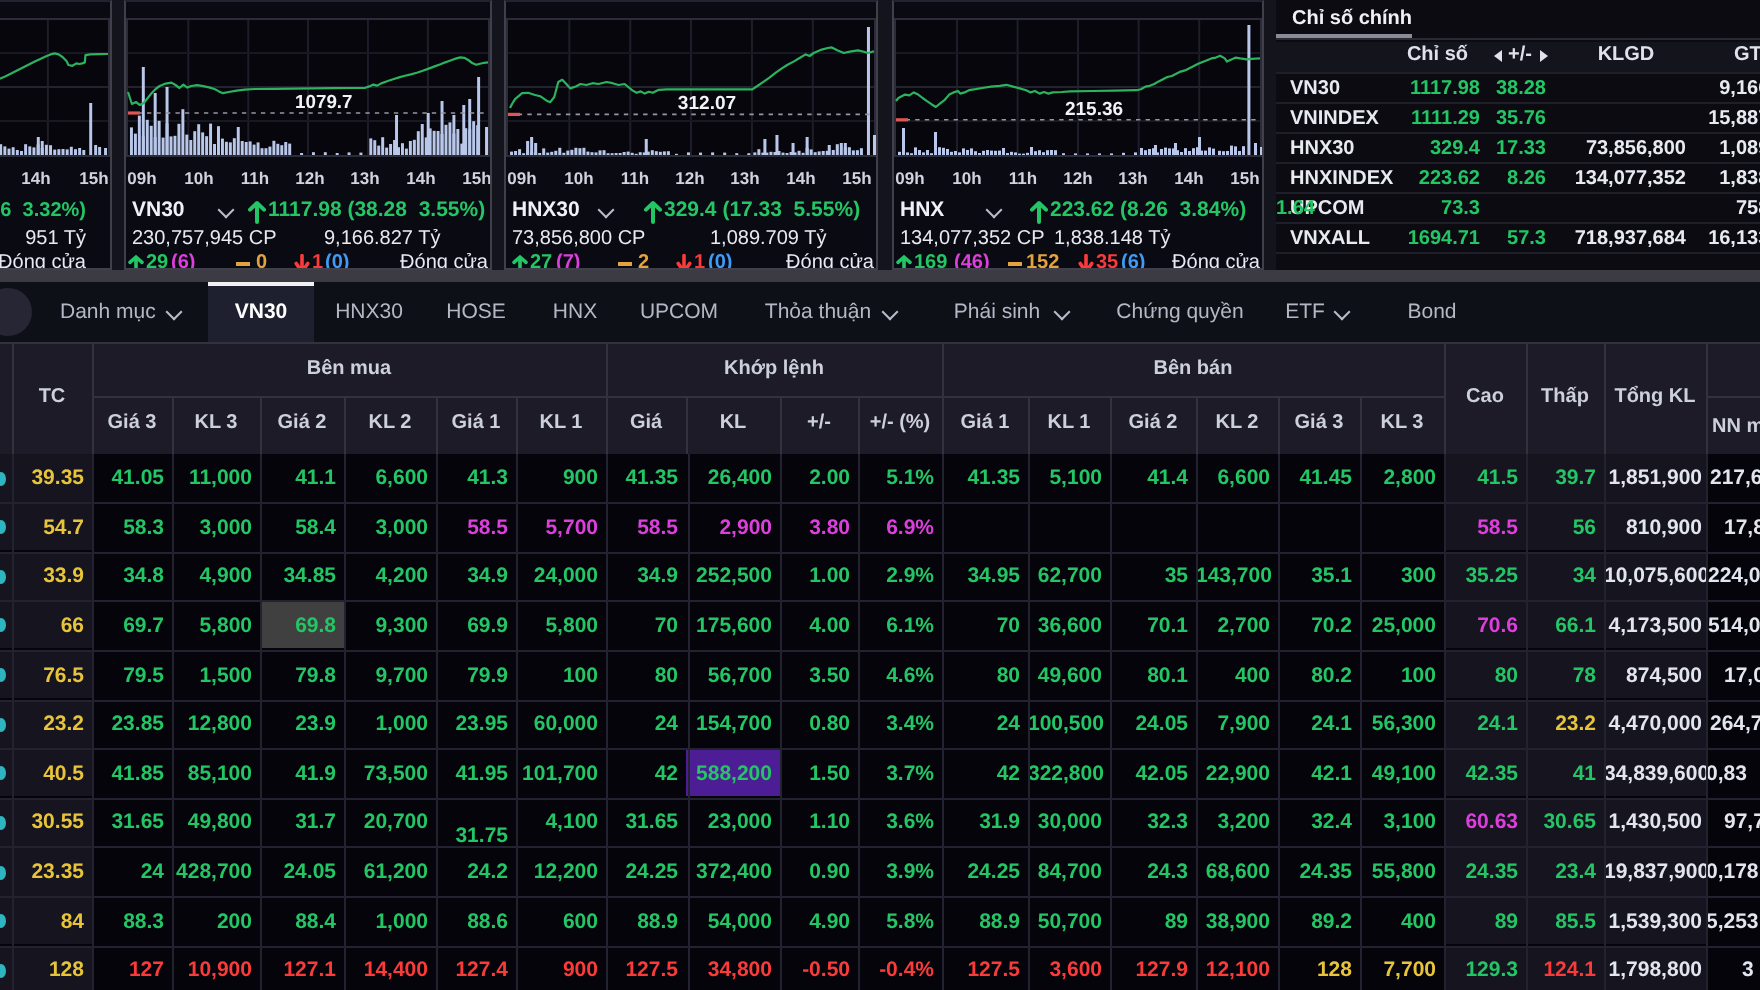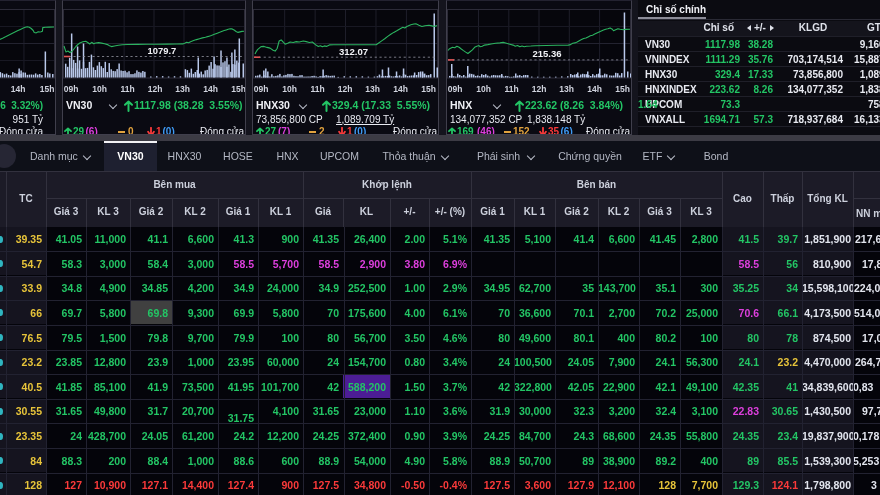--- a/index.html
+++ b/index.html
@@ -162,20 +162,24 @@
       <div style="position:absolute;top:83px;left:136.5px;width:22px;text-align:center;font-size:8.5px;font-weight:bold;color:#d0d3de">14h</div>
       <div style="position:absolute;top:83px;left:164.5px;width:22px;text-align:center;font-size:8.5px;font-weight:bold;color:#d0d3de">15h</div>
       <div style="position:absolute;top:98px;left:0;width:100%;height:13px;font-size:10.5px;font-weight:bold;color:#f0f1f6">
         <span style="position:absolute;left:3px;color:#f0f1f6;">VN30</span>
         <span style="position:absolute;left:47px;top:3px;width:6px;height:6px;border-right:1.6px solid #b9bdc9;border-bottom:1.6px solid #b9bdc9;transform:rotate(45deg)"></span>
         <svg style="position:absolute;left:61px;top:1px" width="9" height="11.5" viewBox="0 0 9 11.5">
           <path d="M4.5 11.0 L4.5 2 M1 4.8 L4.5 1.5 L8 4.8" stroke="#23c565" stroke-width="2.0" fill="none" stroke-linecap="round" stroke-linejoin="round"></path>
         </svg>
         <span style="position:absolute;left:71px;color:#23c565;">1117.98 (38.28&nbsp; 3.55%)</span>
       </div>
+      <div style="position:absolute;top:112.5px;left:0;width:100%;height:12px;font-size:10px;color:#e8eaf1">
+        <span style="position:absolute;left:3px;color:#e8eaf1;">230,757,945 CP</span>
+        <span style="position:absolute;left:99px;color:#e8eaf1;">9,166.827 Tỷ</span>
+      </div>
       <div style="position:absolute;top:124.5px;left:0;width:100%;height:12px;font-size:10px;font-weight:bold;color:#e8eaf1">
         <svg style="position:absolute;left:1px;top:1px" width="8" height="10" viewBox="0 0 8 10">
           <path d="M4.0 9.5 L4.0 2 M1 4.2 L4.0 1.5 L7 4.2" stroke="#23c565" stroke-width="1.8" fill="none" stroke-linecap="round" stroke-linejoin="round"></path>
         </svg>
         <span style="position:absolute;left:10px;color:#23c565;">29</span>
         <span style="position:absolute;left:22.5px;color:#dd3fdd;">(6)</span>
         <span style="position:absolute;left:55px;top:5px;width:7px;height:2.4px;background:#e2a33e"></span>
         <span style="position:absolute;left:65px;color:#e2a33e;">0</span>
         <svg style="position:absolute;left:84px;top:1px" width="8" height="10" viewBox="0 0 8 10">
           <path d="M4.0 0.8 L4.0 8.2 M1.1 4.7 L4.0 9.0 L6.9 4.7" stroke="#fb3a3a" stroke-width="1.8" fill="none" stroke-linecap="round" stroke-linejoin="round"></path>
@@ -297,21 +301,21 @@
       <div style="position:absolute;top:98px;left:0;width:100%;height:13px;font-size:10.5px;font-weight:bold;color:#f0f1f6">
         <span style="position:absolute;left:3px;color:#f0f1f6;">HNX30</span>
         <span style="position:absolute;left:47px;top:3px;width:6px;height:6px;border-right:1.6px solid #b9bdc9;border-bottom:1.6px solid #b9bdc9;transform:rotate(45deg)"></span>
         <svg style="position:absolute;left:69px;top:1px" width="9" height="11.5" viewBox="0 0 9 11.5">
           <path d="M4.5 11.0 L4.5 2 M1 4.8 L4.5 1.5 L8 4.8" stroke="#23c565" stroke-width="2.0" fill="none" stroke-linecap="round" stroke-linejoin="round"></path>
         </svg>
         <span style="position:absolute;left:79px;color:#23c565;">329.4 (17.33&nbsp; 5.55%)</span>
       </div>
       <div style="position:absolute;top:112.5px;left:0;width:100%;height:12px;font-size:10px;color:#e8eaf1">
         <span style="position:absolute;left:3px;color:#e8eaf1;">73,856,800 CP</span>
-        <span style="position:absolute;left:83px;color:#e8eaf1;text-decoration:underline;">1,089.709 Tỷ</span>
+        <span style="position:absolute;left:102px;color:#e8eaf1;">1,089.709 Tỷ</span>
       </div>
       <div style="position:absolute;top:124.5px;left:0;width:100%;height:12px;font-size:10px;font-weight:bold;color:#e8eaf1">
         <svg style="position:absolute;left:3px;top:1px" width="8" height="10" viewBox="0 0 8 10">
           <path d="M4.0 9.5 L4.0 2 M1 4.2 L4.0 1.5 L7 4.2" stroke="#23c565" stroke-width="1.8" fill="none" stroke-linecap="round" stroke-linejoin="round"></path>
         </svg>
         <span style="position:absolute;left:12px;color:#23c565;">27</span>
         <span style="position:absolute;left:25px;color:#dd3fdd;">(7)</span>
         <span style="position:absolute;left:56px;top:5px;width:7px;height:2.4px;background:#e2a33e"></span>
         <span style="position:absolute;left:66px;color:#e2a33e;">2</span>
         <svg style="position:absolute;left:85px;top:1px" width="8" height="10" viewBox="0 0 8 10">
@@ -471,21 +475,20 @@
       <div style="position:absolute;left:0;top:36px;width:260px;height:15px;font-size:10px;font-weight:bold;border-top:1px solid #1f1f29">
         <span style="position:absolute;left:7px;top:1.5px;color:#e8eaf1">VN30</span>
         <span style="position:absolute;left:0;width:102px;text-align:right;top:1.5px;color:#23c565">1117.98</span>
         <span style="position:absolute;left:0;width:135px;text-align:right;top:1.5px;color:#23c565">38.28</span>
         <span style="position:absolute;left:0;width:255px;text-align:right;top:1.5px;color:#e8eaf1">9,166.8</span>
       </div>
       <div style="position:absolute;left:0;top:51px;width:260px;height:15px;font-size:10px;font-weight:bold;border-top:1px solid #1f1f29">
         <span style="position:absolute;left:7px;top:1.5px;color:#e8eaf1">VNINDEX</span>
         <span style="position:absolute;left:0;width:102px;text-align:right;top:1.5px;color:#23c565">1111.29</span>
         <span style="position:absolute;left:0;width:135px;text-align:right;top:1.5px;color:#23c565">35.76</span>
-        <span style="position:absolute;left:0;width:205px;text-align:right;top:1.5px;color:#e8eaf1">703,174,514</span>
         <span style="position:absolute;left:0;width:255px;text-align:right;top:1.5px;color:#e8eaf1">15,887.6</span>
       </div>
       <div style="position:absolute;left:0;top:66px;width:260px;height:15px;font-size:10px;font-weight:bold;border-top:1px solid #1f1f29">
         <span style="position:absolute;left:7px;top:1.5px;color:#e8eaf1">HNX30</span>
         <span style="position:absolute;left:0;width:102px;text-align:right;top:1.5px;color:#23c565">329.4</span>
         <span style="position:absolute;left:0;width:135px;text-align:right;top:1.5px;color:#23c565">17.33</span>
         <span style="position:absolute;left:0;width:205px;text-align:right;top:1.5px;color:#e8eaf1">73,856,800</span>
         <span style="position:absolute;left:0;width:255px;text-align:right;top:1.5px;color:#e8eaf1">1,089.7</span>
       </div>
       <div style="position:absolute;left:0;top:81px;width:260px;height:15px;font-size:10px;font-weight:bold;border-top:1px solid #1f1f29">
@@ -641,21 +644,21 @@
       <div style="position:absolute;left:390px;top:49.2px;width:39px;height:23.6px;background:#04040a;color:#23c565;text-align:right;line-height:23.6px;box-sizing:border-box;padding-top:1px;padding-right:4px">1.00</div>
       <div style="position:absolute;left:429px;top:49.2px;width:42px;height:23.6px;background:#04040a;color:#23c565;text-align:right;line-height:23.6px;box-sizing:border-box;padding-top:1px;padding-right:4px">2.9%</div>
       <div style="position:absolute;left:471px;top:49.2px;width:43px;height:23.6px;background:#04040a;color:#23c565;text-align:right;line-height:23.6px;box-sizing:border-box;padding-top:1px;padding-right:4px">34.95</div>
       <div style="position:absolute;left:514px;top:49.2px;width:41px;height:23.6px;background:#04040a;color:#23c565;text-align:right;line-height:23.6px;box-sizing:border-box;padding-top:1px;padding-right:4px">62,700</div>
       <div style="position:absolute;left:555px;top:49.2px;width:43px;height:23.6px;background:#04040a;color:#23c565;text-align:right;line-height:23.6px;box-sizing:border-box;padding-top:1px;padding-right:4px">35</div>
       <div style="position:absolute;left:598px;top:49.2px;width:41px;height:23.6px;background:#04040a;color:#23c565;text-align:right;line-height:23.6px;box-sizing:border-box;padding-top:1px;padding-right:4px">143,700</div>
       <div style="position:absolute;left:639px;top:49.2px;width:41px;height:23.6px;background:#04040a;color:#23c565;text-align:right;line-height:23.6px;box-sizing:border-box;padding-top:1px;padding-right:4px">35.1</div>
       <div style="position:absolute;left:680px;top:49.2px;width:42px;height:23.6px;background:#04040a;color:#23c565;text-align:right;line-height:23.6px;box-sizing:border-box;padding-top:1px;padding-right:4px">300</div>
       <div style="position:absolute;left:722px;top:49.2px;width:41px;height:23.6px;background:#15141f;color:#23c565;text-align:right;line-height:23.6px;box-sizing:border-box;padding-top:1px;padding-right:4px">35.25</div>
       <div style="position:absolute;left:763px;top:49.2px;width:39px;height:23.6px;background:#15141f;color:#23c565;text-align:right;line-height:23.6px;box-sizing:border-box;padding-top:1px;padding-right:4px">34</div>
-      <div style="position:absolute;left:802px;top:49.2px;width:51px;height:23.6px;background:#15141f;color:#e2e5ee;text-align:right;line-height:23.6px;box-sizing:border-box;padding-top:1px;padding-right:2px">15,598,100</div>
+      <div style="position:absolute;left:802px;top:49.2px;width:51px;height:23.6px;background:#15141f;color:#e2e5ee;text-align:right;line-height:23.6px;box-sizing:border-box;padding-top:1px;padding-right:2px">10,075,600</div>
       <div style="position:absolute;left:853px;top:49.2px;width:27px;height:23.6px;background:#04040a;color:#e2e5ee;line-height:23.6px;padding-top:1px;padding-left:1px;box-sizing:border-box;overflow:hidden;white-space:nowrap">224,0</div>
       <div style="position:absolute;left:0;top:73.9px;width:6px;height:23.6px;background:#15141f"></div>
       <div style="position:absolute;left:-2.5px;top:82.4px;width:5px;height:7px;border-radius:50%;background:#2fb5c0"></div>
       <div style="position:absolute;left:6px;top:73.9px;width:40px;height:23.6px;background:#15141f;color:#e7c43a;text-align:right;line-height:23.6px;box-sizing:border-box;padding-top:1px;padding-right:4px">66</div>
       <div style="position:absolute;left:46px;top:73.9px;width:40px;height:23.6px;background:#04040a;color:#23c565;text-align:right;line-height:23.6px;box-sizing:border-box;padding-top:1px;padding-right:4px">69.7</div>
       <div style="position:absolute;left:86px;top:73.9px;width:44px;height:23.6px;background:#04040a;color:#23c565;text-align:right;line-height:23.6px;box-sizing:border-box;padding-top:1px;padding-right:4px">5,800</div>
       <div style="position:absolute;left:130px;top:73.9px;width:42px;height:23.6px;background:#404040;color:#23c565;text-align:right;line-height:23.6px;box-sizing:border-box;padding-top:1px;padding-right:4px">69.8</div>
       <div style="position:absolute;left:172px;top:73.9px;width:46px;height:23.6px;background:#04040a;color:#23c565;text-align:right;line-height:23.6px;box-sizing:border-box;padding-top:1px;padding-right:4px">9,300</div>
       <div style="position:absolute;left:218px;top:73.9px;width:40px;height:23.6px;background:#04040a;color:#23c565;text-align:right;line-height:23.6px;box-sizing:border-box;padding-top:1px;padding-right:4px">69.9</div>
       <div style="position:absolute;left:258px;top:73.9px;width:45px;height:23.6px;background:#04040a;color:#23c565;text-align:right;line-height:23.6px;box-sizing:border-box;padding-top:1px;padding-right:4px">5,800</div>
@@ -754,21 +757,21 @@
       <div style="position:absolute;left:303px;top:172.3px;width:40px;height:23.6px;background:#04040a;color:#23c565;text-align:right;line-height:23.6px;box-sizing:border-box;padding-top:1px;padding-right:4px">31.65</div>
       <div style="position:absolute;left:343px;top:172.3px;width:47px;height:23.6px;background:#04040a;color:#23c565;text-align:right;line-height:23.6px;box-sizing:border-box;padding-top:1px;padding-right:4px">23,000</div>
       <div style="position:absolute;left:390px;top:172.3px;width:39px;height:23.6px;background:#04040a;color:#23c565;text-align:right;line-height:23.6px;box-sizing:border-box;padding-top:1px;padding-right:4px">1.10</div>
       <div style="position:absolute;left:429px;top:172.3px;width:42px;height:23.6px;background:#04040a;color:#23c565;text-align:right;line-height:23.6px;box-sizing:border-box;padding-top:1px;padding-right:4px">3.6%</div>
       <div style="position:absolute;left:471px;top:172.3px;width:43px;height:23.6px;background:#04040a;color:#23c565;text-align:right;line-height:23.6px;box-sizing:border-box;padding-top:1px;padding-right:4px">31.9</div>
       <div style="position:absolute;left:514px;top:172.3px;width:41px;height:23.6px;background:#04040a;color:#23c565;text-align:right;line-height:23.6px;box-sizing:border-box;padding-top:1px;padding-right:4px">30,000</div>
       <div style="position:absolute;left:555px;top:172.3px;width:43px;height:23.6px;background:#04040a;color:#23c565;text-align:right;line-height:23.6px;box-sizing:border-box;padding-top:1px;padding-right:4px">32.3</div>
       <div style="position:absolute;left:598px;top:172.3px;width:41px;height:23.6px;background:#04040a;color:#23c565;text-align:right;line-height:23.6px;box-sizing:border-box;padding-top:1px;padding-right:4px">3,200</div>
       <div style="position:absolute;left:639px;top:172.3px;width:41px;height:23.6px;background:#04040a;color:#23c565;text-align:right;line-height:23.6px;box-sizing:border-box;padding-top:1px;padding-right:4px">32.4</div>
       <div style="position:absolute;left:680px;top:172.3px;width:42px;height:23.6px;background:#04040a;color:#23c565;text-align:right;line-height:23.6px;box-sizing:border-box;padding-top:1px;padding-right:4px">3,100</div>
-      <div style="position:absolute;left:722px;top:172.3px;width:41px;height:23.6px;background:#15141f;color:#dd3fdd;text-align:right;line-height:23.6px;box-sizing:border-box;padding-top:1px;padding-right:4px">22.83</div>
+      <div style="position:absolute;left:722px;top:172.3px;width:41px;height:23.6px;background:#15141f;color:#dd3fdd;text-align:right;line-height:23.6px;box-sizing:border-box;padding-top:1px;padding-right:4px">60.63</div>
       <div style="position:absolute;left:763px;top:172.3px;width:39px;height:23.6px;background:#15141f;color:#23c565;text-align:right;line-height:23.6px;box-sizing:border-box;padding-top:1px;padding-right:4px">30.65</div>
       <div style="position:absolute;left:802px;top:172.3px;width:51px;height:23.6px;background:#15141f;color:#e2e5ee;text-align:right;line-height:23.6px;box-sizing:border-box;padding-top:1px;padding-right:2px">1,430,500</div>
       <div style="position:absolute;left:853px;top:172.3px;width:27px;height:23.6px;background:#04040a;color:#e2e5ee;line-height:23.6px;padding-top:1px;padding-left:9px;box-sizing:border-box;overflow:hidden;white-space:nowrap">97,7</div>
       <div style="position:absolute;left:0;top:197.0px;width:6px;height:23.6px;background:#15141f"></div>
       <div style="position:absolute;left:-2.5px;top:205.5px;width:5px;height:7px;border-radius:50%;background:#2fb5c0"></div>
       <div style="position:absolute;left:6px;top:197.0px;width:40px;height:23.6px;background:#15141f;color:#e7c43a;text-align:right;line-height:23.6px;box-sizing:border-box;padding-top:1px;padding-right:4px">23.35</div>
       <div style="position:absolute;left:46px;top:197.0px;width:40px;height:23.6px;background:#04040a;color:#23c565;text-align:right;line-height:23.6px;box-sizing:border-box;padding-top:1px;padding-right:4px">24</div>
       <div style="position:absolute;left:86px;top:197.0px;width:44px;height:23.6px;background:#04040a;color:#23c565;text-align:right;line-height:23.6px;box-sizing:border-box;padding-top:1px;padding-right:4px">428,700</div>
       <div style="position:absolute;left:130px;top:197.0px;width:42px;height:23.6px;background:#04040a;color:#23c565;text-align:right;line-height:23.6px;box-sizing:border-box;padding-top:1px;padding-right:4px">24.05</div>
       <div style="position:absolute;left:172px;top:197.0px;width:46px;height:23.6px;background:#04040a;color:#23c565;text-align:right;line-height:23.6px;box-sizing:border-box;padding-top:1px;padding-right:4px">61,200</div>

